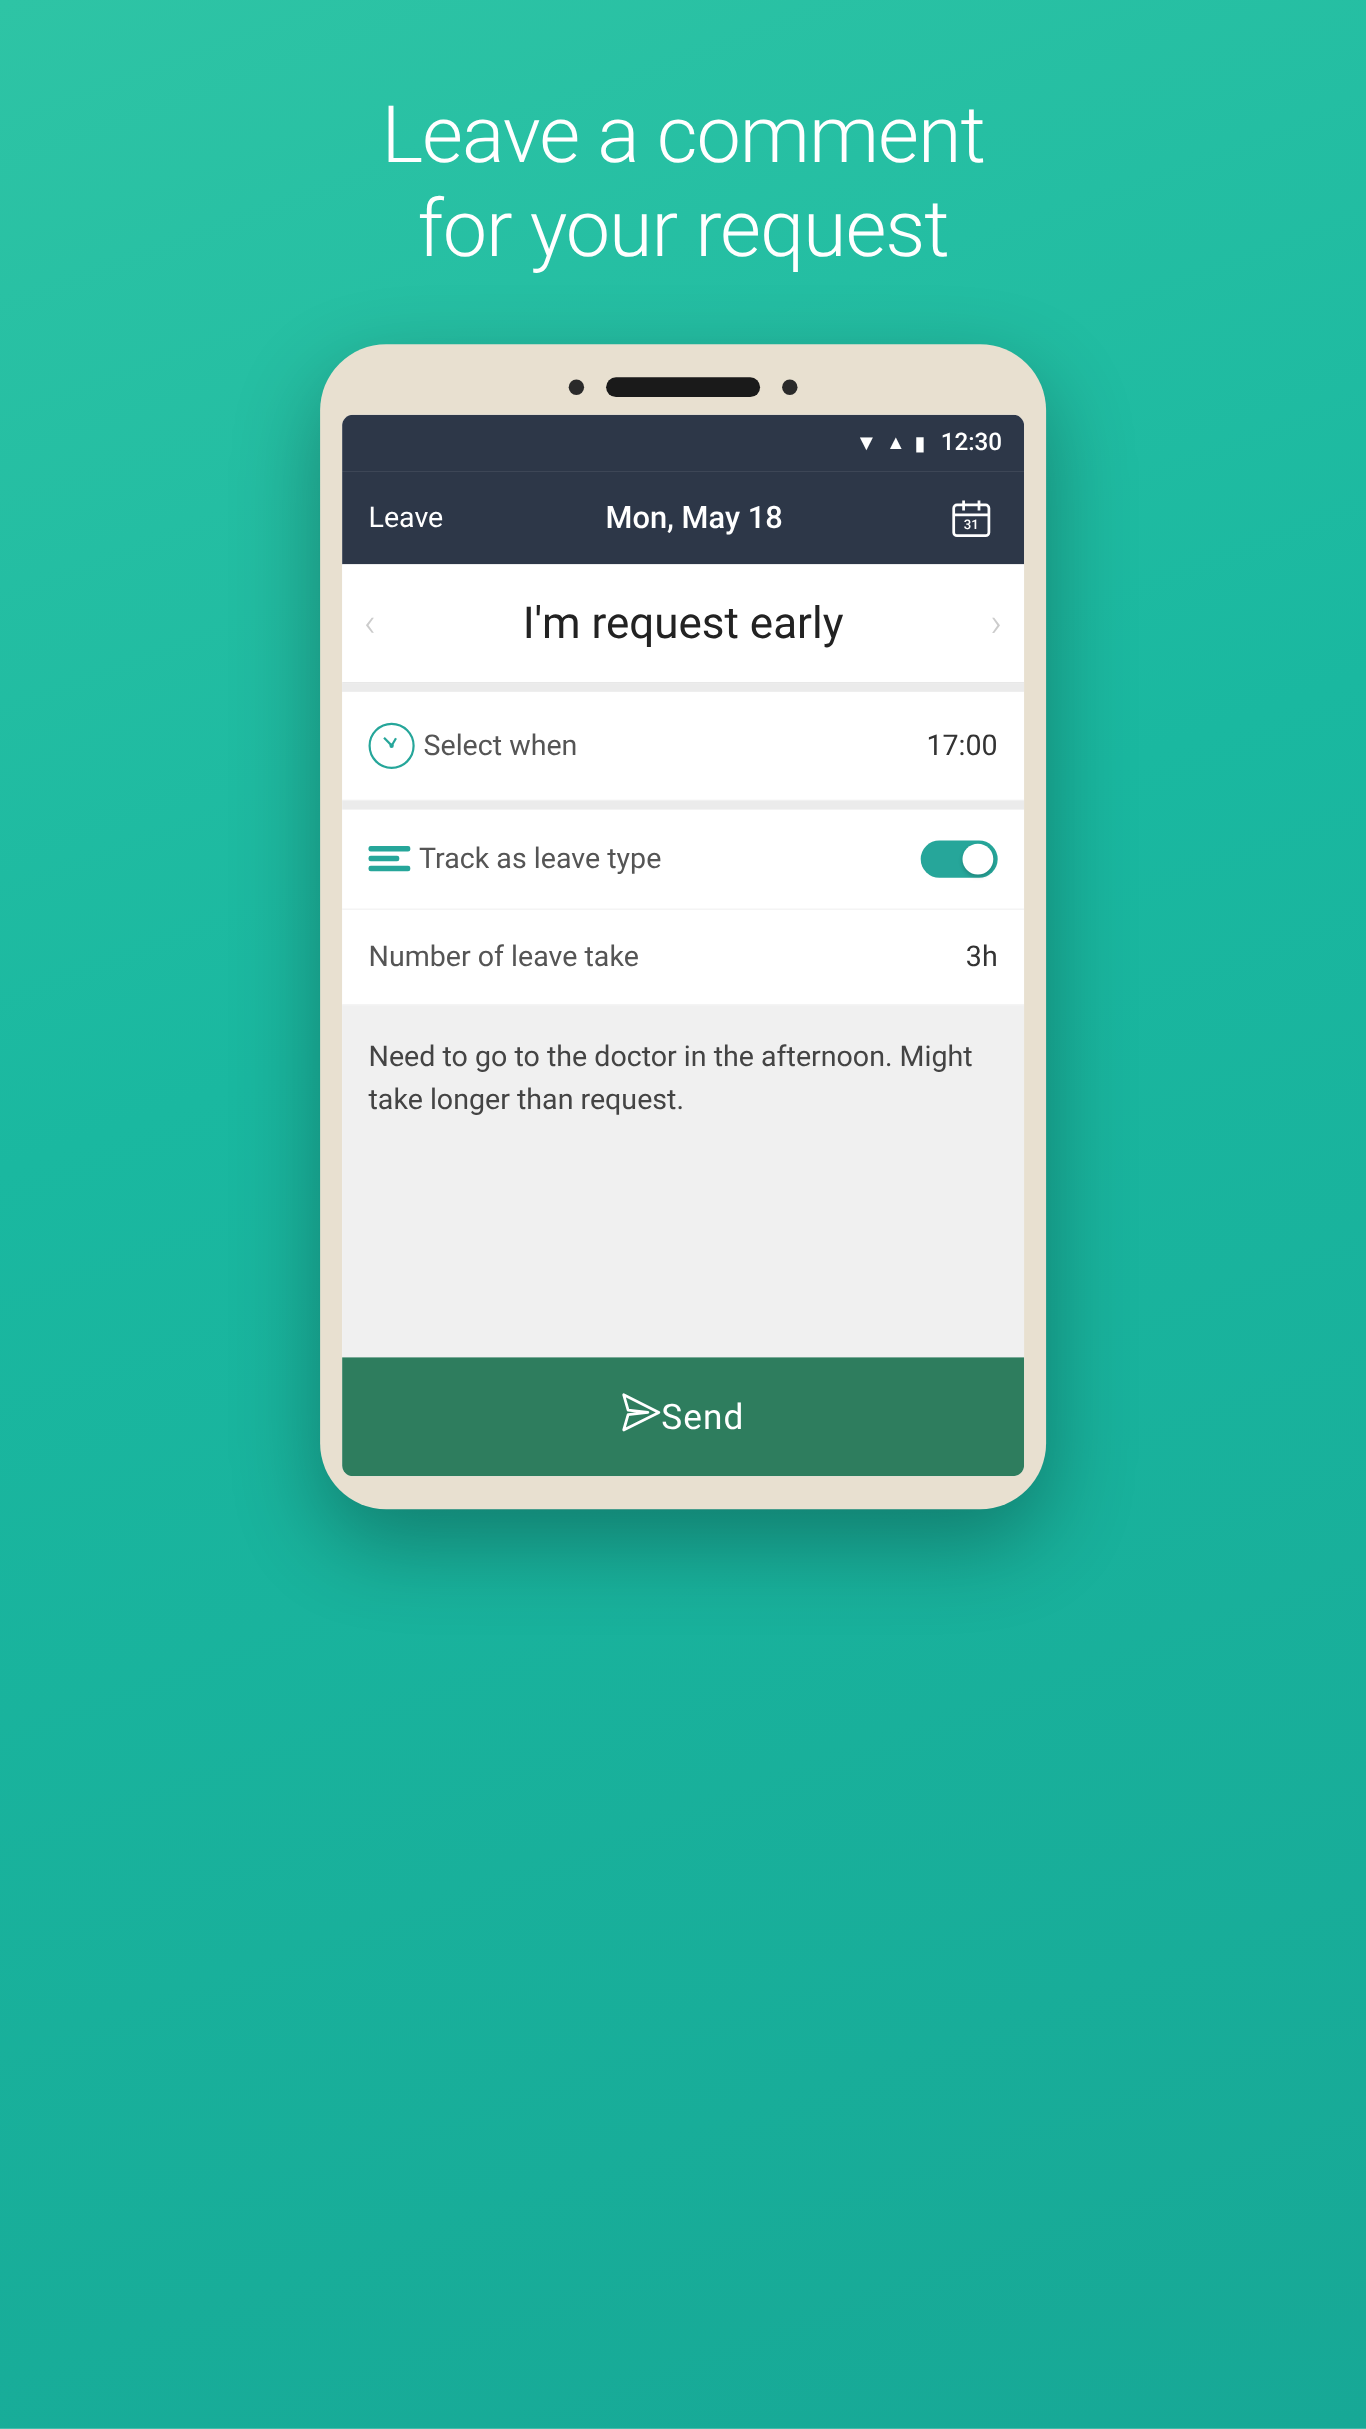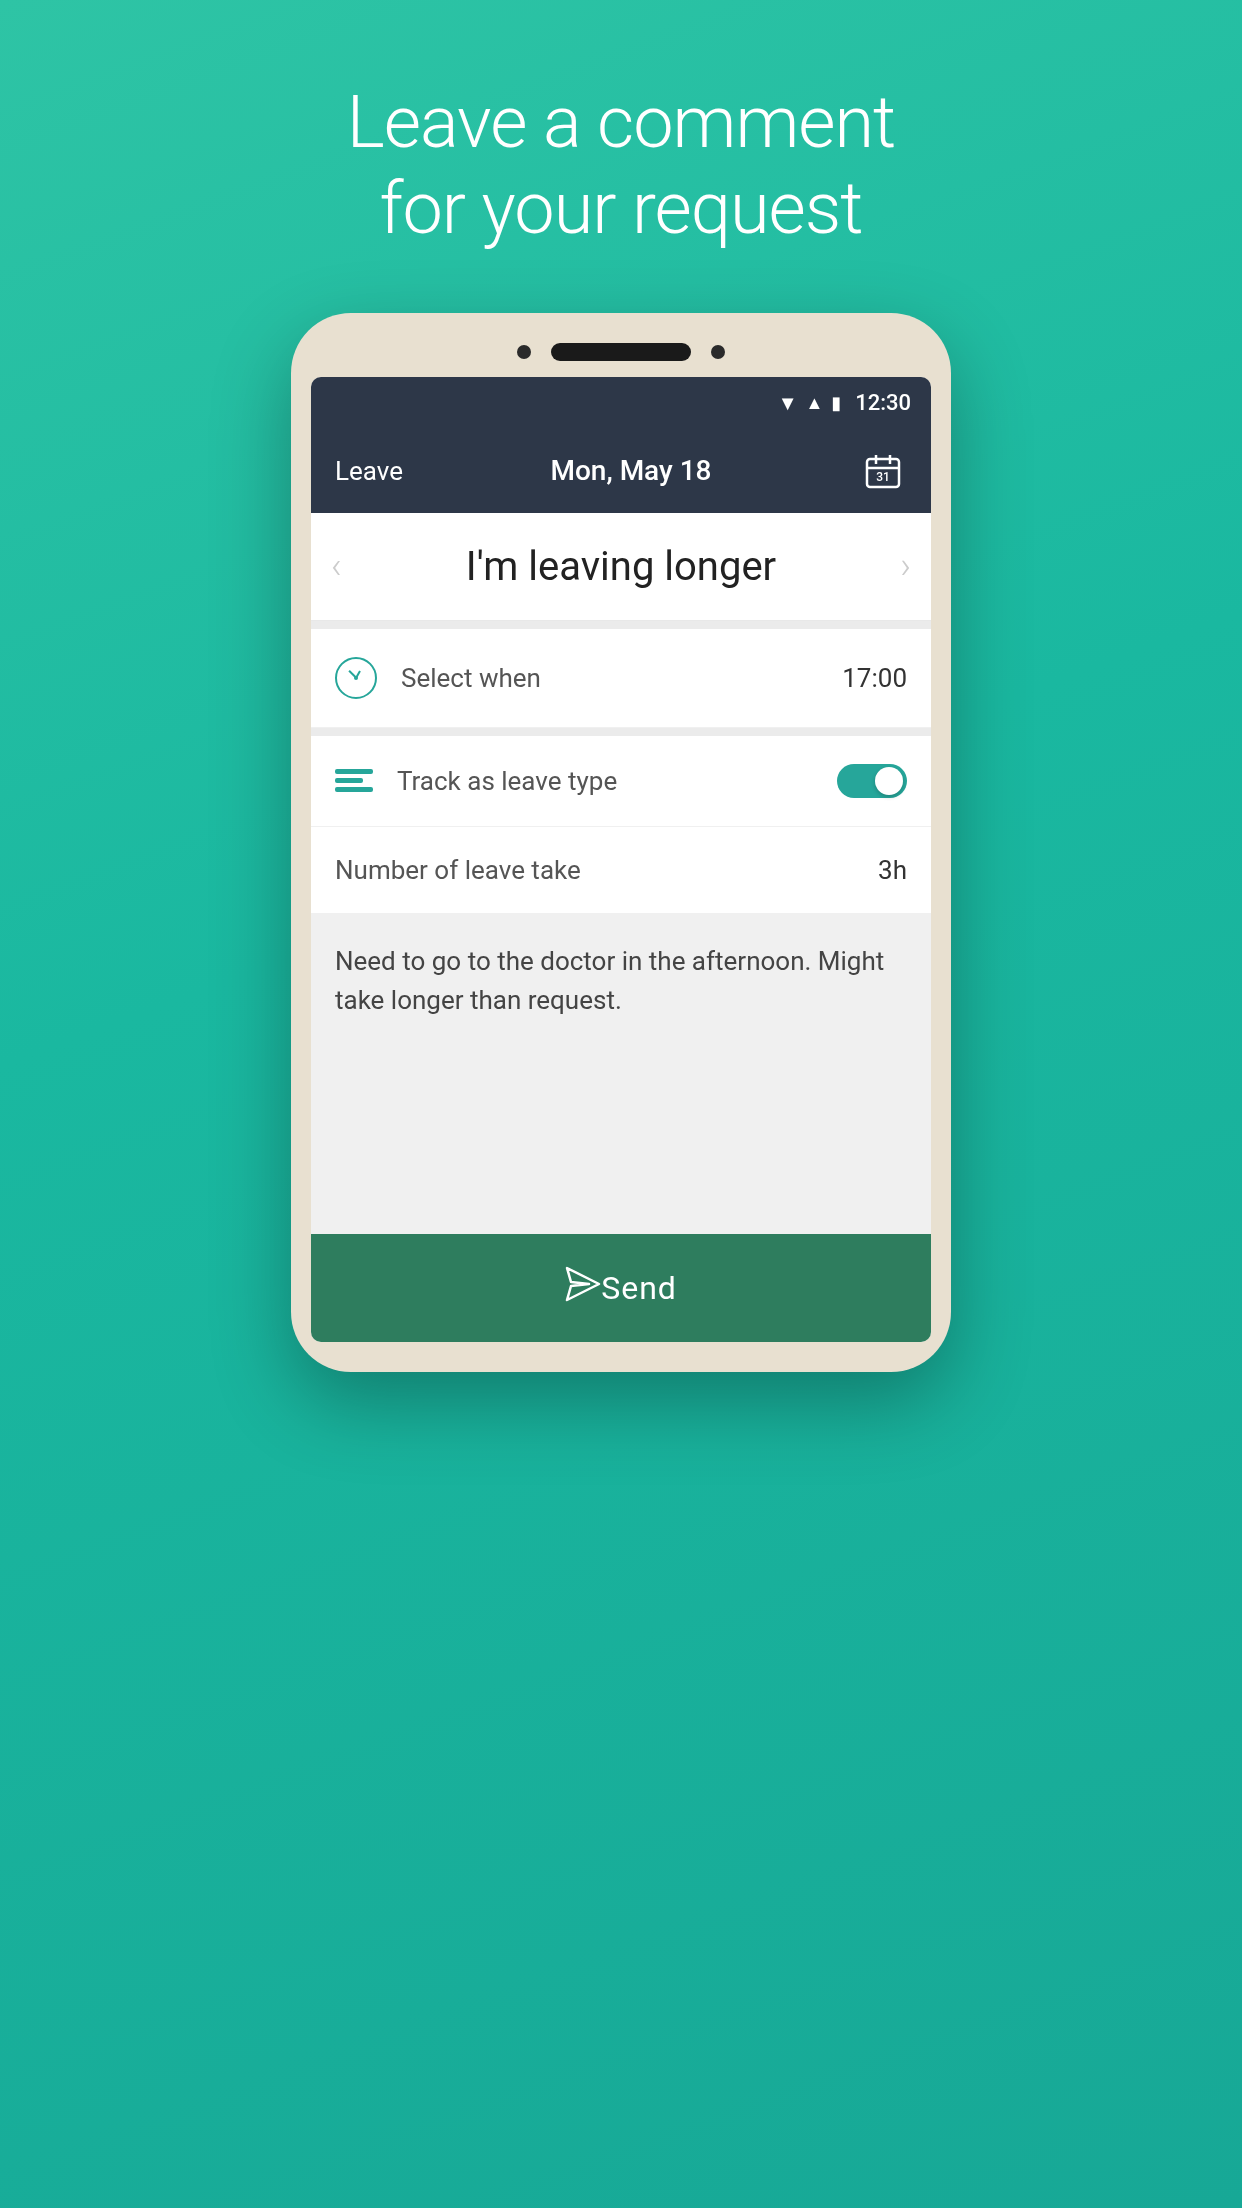--- a/index.html
+++ b/index.html
@@ -171,21 +171,21 @@
       display: flex;
       align-items: center;
       justify-content: space-between;
       padding: 28px 24px;
       border-bottom: 1px solid #f0f0f0;
     }
 
     .row-left {
       display: flex;
       align-items: center;
-      gap: 24px;
+      gap: 8px;
     }
 
     .clock-icon {
       width: 42px;
       height: 42px;
       border: 2.5px solid #26a69a;
       border-radius: 50%;
       display: flex;
       align-items: center;
       justify-content: center;
@@ -375,21 +375,21 @@
           <line x1="4" y1="17" x2="36" y2="17" stroke="white" stroke-width="2.5"></line>
           <line x1="13" y1="4" x2="13" y2="13" stroke="white" stroke-width="2.5"></line>
           <line x1="27" y1="4" x2="27" y2="13" stroke="white" stroke-width="2.5"></line>
           <text x="20" y="30" text-anchor="middle" fill="white" font-size="12" font-weight="500">31</text>
         </svg>
       </div>
     </div>
 
     <div class="request-nav">
       <span class="nav-arrow">‹</span>
-      <span class="request-title">I'm leaving longer</span>
+      <span class="request-title">I'm request early</span>
       <span class="nav-arrow">›</span>
     </div>
 
     <div class="divider"></div>
 
     <div class="form-section">
 
       <div class="form-row">
         <div class="row-left">
           <div class="clock-icon">

